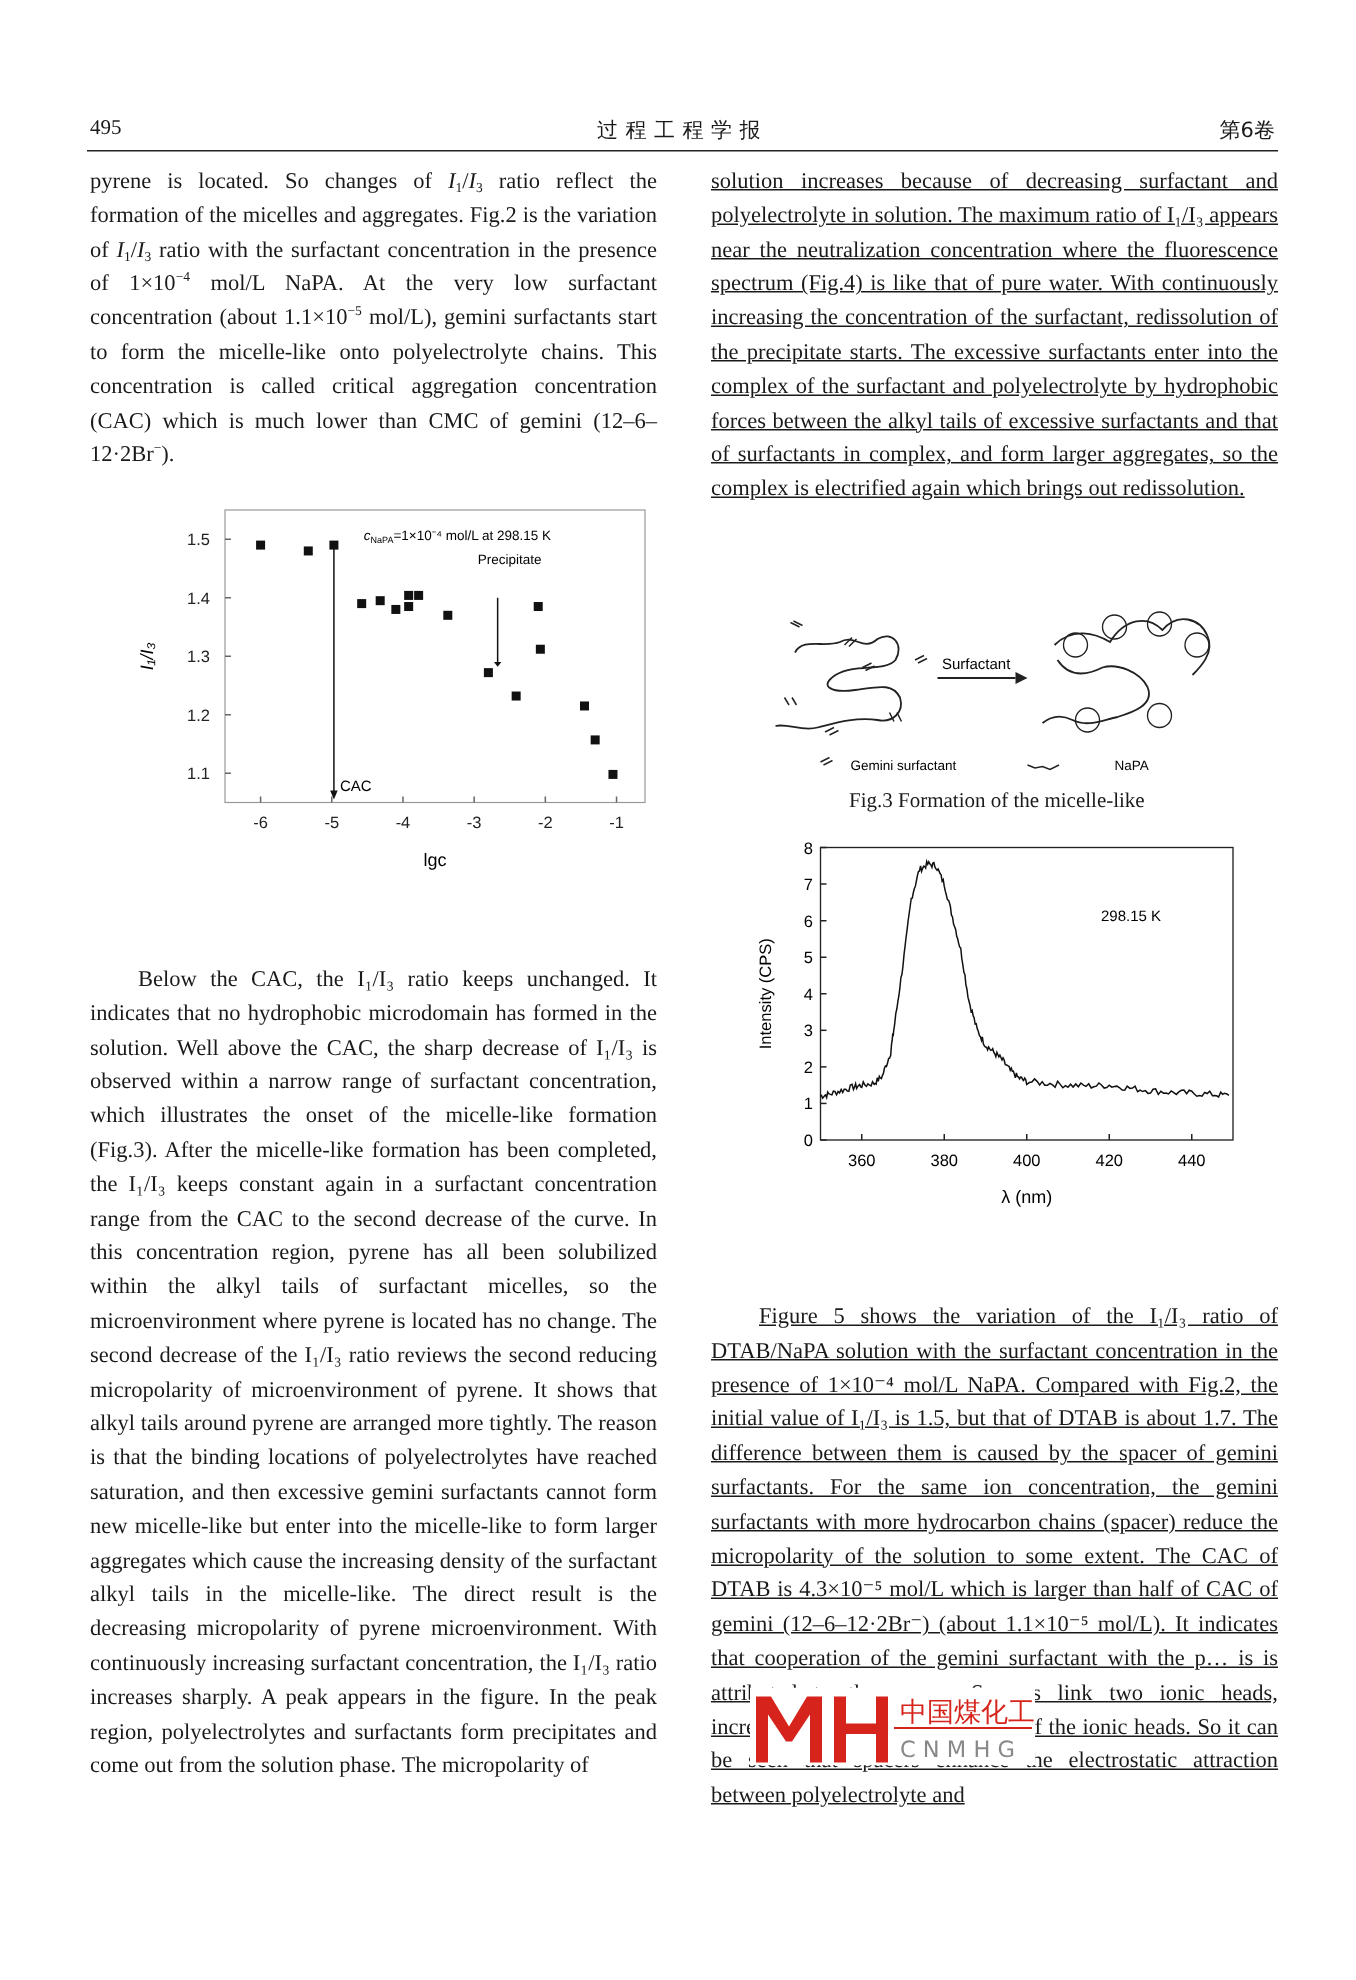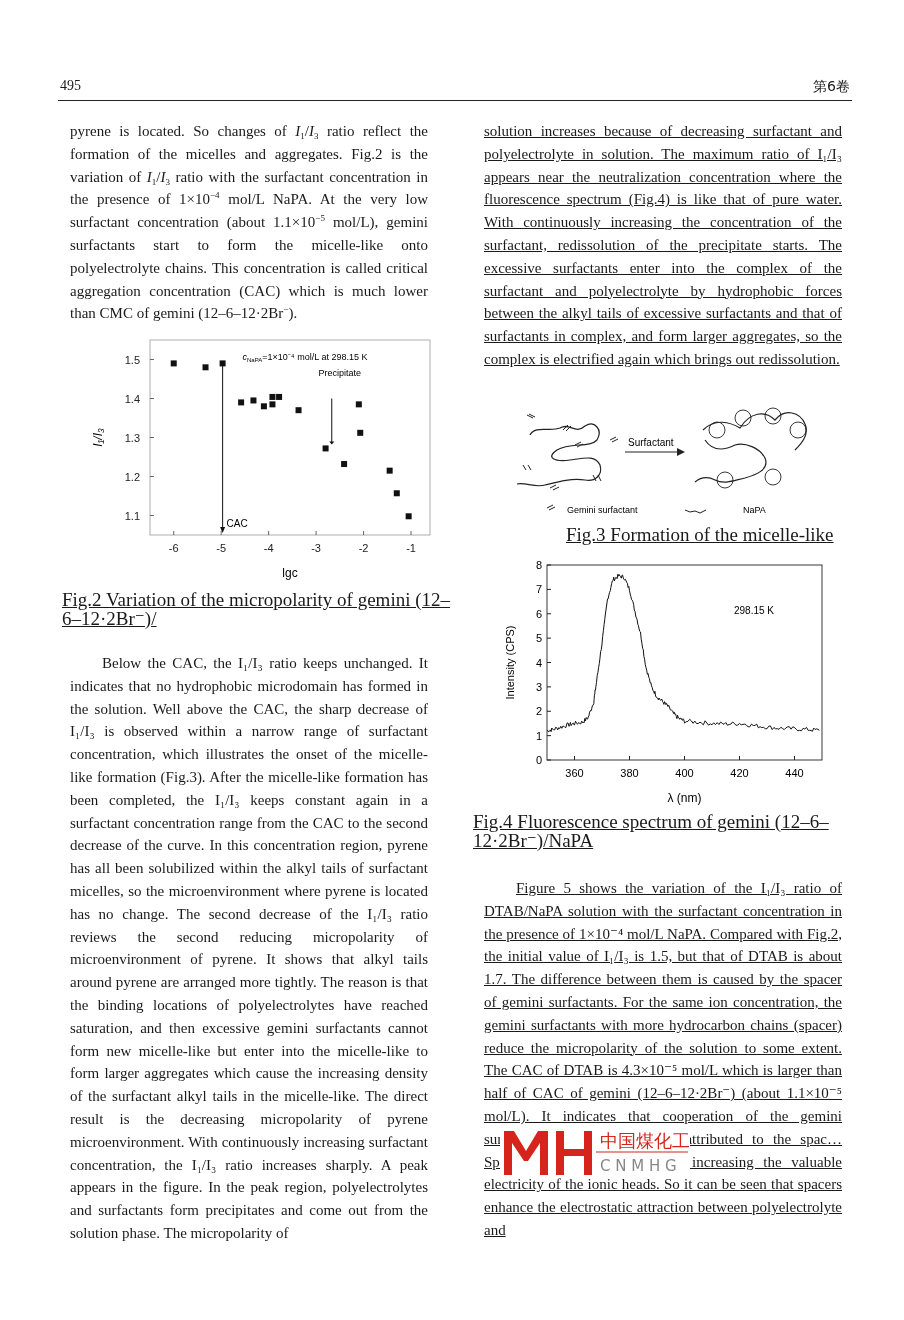--- a/index.html
+++ b/index.html
@@ -5,38 +5,39 @@
   html, body { margin:0; padding:0; background:#ffffff; }
   body { width:904px; height:1320px; position:relative; overflow:hidden;
          font-family:"Liberation Serif", "DejaVu Serif", serif; color:#1a1a1a; }
   .header { position:absolute; left:58px; top:78px; width:794px; height:22px;
             border-bottom:1.5px solid #222; }
   .header .pno { position:absolute; left:2px; top:0; font-size:14px; }
   .header .journal { position:absolute; left:0; right:0; top:0; text-align:center;
                      font-family:"DejaVu Sans", sans-serif; font-size:14px; letter-spacing:5px; }
   .header .vol { position:absolute; right:2px; top:0; font-family:"DejaVu Sans", sans-serif; font-size:14px; }
   .col { position:absolute; font-size:15px; line-height:22.8px; text-align:justify; }
-  .col p { margin:12px; }
+  .col p { margin:2px; }
   .left { left:58px; width:382px; }
   .right { left:472px; width:382px;text-decoration:underline; }
   .indent { text-indent:32px; }
   i { font-style:italic; }
   sup { font-size:9px; vertical-align:6px; line-height:0; }
   sub { font-size:9px; vertical-align:-3px; line-height:0; }
-  .cap { position:absolute; font-size:19px; line-height:19px;text-decoration:underline; }
+  .cap { position:absolute; font-size:14px; line-height:19px; }
   .cap .l2 { padding-left:36px; display:block; }
   svg text { font-family:"Liberation Sans", sans-serif; }
   .footer { position:absolute; left:90px; top:1333px; font-family:"DejaVu Sans", sans-serif; font-size:16px; }
   .wm { position:absolute; left:500px; top:1125px; width:190px; height:52px; }
 </style>
 </head>
 <body>
 
 <div class="header">
   <span class="pno">495</span>
+  <span class="journal">过程工程学报</span>
   <span class="vol">第6卷</span>
 </div>
 
 <div class="col left" style="top:108px;">
   <p id="leftTop"><span>pyrene is located. So changes of </span><i>I</i><sub>1</sub><span>/</span><i>I</i><sub>3</sub><span> ratio reflect the formation of the micelles and aggregates. Fig.2 is the variation of </span><i>I</i><sub>1</sub><span>/</span><i>I</i><sub>3</sub><span> ratio with the surfactant concentration in the presence of 1×10</span><sup>−4</sup><span> mol/L NaPA. At the very low surfactant concentration (about 1.1×10</span><sup>−5</sup><span> mol/L), gemini surfactants start to form the micelle-like onto polyelectrolyte chains. This concentration is called critical aggregation concentration (CAC) which is much lower than CMC of gemini (12–6–12·2Br</span><sup>−</sup><span>).</span></p>
 </div>
 
 <svg id="fig2" style="position:absolute;left:58px;top:330px;" width="380" height="250">
     <rect x="92" y="10" width="280" height="195" fill="none" stroke="#999" stroke-width="0.8"></rect>
     <line x1="92" y1="185.49999999999997" x2="96" y2="185.49999999999997" stroke="#666"></line>
@@ -82,21 +83,20 @@
     <rect x="347.64406779661016" y="183.27999999999997" width="6" height="6" fill="#111"></rect>
     <line x1="164.61016949152543" y1="33.400000000000034" x2="164.61016949152543" y2="199" stroke="#111" stroke-width="1"></line>
     <polygon points="162.11016949152543,197 167.11016949152543,197 164.61016949152543,203" fill="#111"></polygon>
     <text x="168.61016949152543" y="197" font-size="10">CAC</text>
     <line x1="273.7627118644068" y1="68.50000000000006" x2="273.7627118644068" y2="113.35000000000005" stroke="#111" stroke-width="1"></line>
     <polygon points="271.2627118644068,111.4 276.2627118644068,111.4 273.7627118644068,114.52000000000001" fill="#111"></polygon>
     <text x="260.47457627118644" y="45.880000000000024" font-size="9">Precipitate</text>
     <text x="184.54237288135593" y="30.28000000000003" font-size="9"><tspan font-style="italic">c</tspan><tspan font-size="6" dy="2">NaPA</tspan><tspan dy="-2">=1×10⁻⁴ mol/L at 298.15 K</tspan></text>
   </svg>
 <div class="cap" style="left:62px;top:590px;width:390px;">
-  <span>Fig.2 Variation of the micropolarity of gemini (12–6–12·2Br⁻)/</span>
 </div>
 
 <div class="col left" style="top:640px;">
   <p class="indent">Below the CAC, the I₁/I₃ ratio keeps unchanged. It indicates that no hydrophobic microdomain has formed in the solution. Well above the CAC, the sharp decrease of I₁/I₃ is observed within a narrow range of surfactant concentration, which illustrates the onset of the micelle-like formation (Fig.3). After the micelle-like formation has been completed, the I₁/I₃ keeps constant again in a surfactant concentration range from the CAC to the second decrease of the curve. In this concentration region, pyrene has all been solubilized within the alkyl tails of surfactant micelles, so the microenvironment where pyrene is located has no change. The second decrease of the I₁/I₃ ratio reviews the second reducing micropolarity of microenvironment of pyrene. It shows that alkyl tails around pyrene are arranged more tightly. The reason is that the binding locations of polyelectrolytes have reached saturation, and then excessive gemini surfactants cannot form new micelle-like but enter into the micelle-like to form larger aggregates which cause the increasing density of the surfactant alkyl tails in the micelle-like. The direct result is the decreasing micropolarity of pyrene microenvironment. With continuously increasing surfactant concentration, the I₁/I₃ ratio increases sharply. A peak appears in the figure. In the peak region, polyelectrolytes and surfactants form precipitates and come out from the solution phase. The micropolarity of</p>
 </div>
 
 <div class="col right" style="top:108px;">
   <p>solution increases because of decreasing surfactant and polyelectrolyte in solution. The maximum ratio of I₁/I₃ appears near the neutralization concentration where the fluorescence spectrum (Fig.4) is like that of pure water. With continuously increasing the concentration of the surfactant, redissolution of the precipitate starts. The excessive surfactants enter into the complex of the surfactant and polyelectrolyte by hydrophobic forces between the alkyl tails of excessive surfactants and that of surfactants in complex, and form larger aggregates, so the complex is electrified again which brings out redissolution.</p>
 </div>
 
@@ -165,21 +165,20 @@
     <line x1="247.5" y1="205" x2="247.5" y2="201" stroke="#222"></line>
     <text x="247.5" y="222" font-size="11" text-anchor="middle">420</text>
     <line x1="302.5" y1="205" x2="302.5" y2="201" stroke="#222"></line>
     <text x="302.5" y="222" font-size="11" text-anchor="middle">440</text>
     <text x="22" y="107.5" font-size="11" text-anchor="middle" transform="rotate(-90 22 107.5)">Intensity (CPS)</text>
     <text x="192.5" y="247" font-size="12" text-anchor="middle">λ (nm)</text>
     <path d="M55.0,175.8L55.7,175.3L56.4,177.1L57.1,176.4L57.8,175.4L58.4,175.0L59.1,176.7L59.8,173.0L60.5,174.1L61.5,174.6L62.6,174.9L63.6,172.4L64.6,172.6L65.7,174.9L66.7,172.7L67.7,173.6L68.8,171.3L69.8,173.3L70.8,171.2L71.8,171.2L72.9,172.3L73.9,172.5L74.9,168.3L76.0,167.9L77.0,171.3L77.7,169.7L78.4,167.4L79.1,170.6L79.8,169.4L80.4,168.7L81.1,168.0L81.8,169.6L82.5,169.9L83.5,166.2L84.6,168.4L85.6,169.2L86.6,167.6L87.7,168.4L88.7,169.0L89.7,166.2L90.8,167.9L91.4,167.3L92.1,167.8L92.8,163.5L93.5,165.9L94.2,162.5L94.9,163.7L95.6,164.1L96.3,161.9L96.9,160.8L97.6,157.2L98.3,155.7L99.0,156.0L99.7,153.7L100.4,150.7L101.1,150.3L101.8,148.5L102.1,144.4L102.4,140.8L102.8,138.5L103.1,134.8L103.5,135.1L103.8,132.1L104.2,129.5L104.5,127.3L105.2,120.6L105.9,117.5L106.6,112.6L107.3,108.5L107.9,103.8L108.6,96.7L109.3,94.5L110.0,89.0L110.7,81.3L111.4,75.5L112.1,69.5L112.8,64.2L113.4,59.0L114.1,54.0L114.8,49.0L115.5,43.9L116.2,43.8L116.9,40.0L117.6,37.4L118.3,35.6L118.9,32.4L119.6,28.7L120.3,26.0L121.0,25.6L121.7,22.2L122.4,25.9L123.1,23.9L123.8,22.4L124.4,22.6L125.1,23.7L125.8,19.3L126.5,21.2L127.2,19.5L127.9,20.9L128.6,21.6L129.3,23.2L129.9,20.4L130.6,20.1L131.3,23.1L132.0,24.3L132.7,25.2L133.4,24.3L134.1,25.9L134.8,27.6L135.4,28.2L136.1,32.5L136.8,31.4L137.5,35.8L138.2,39.1L138.9,41.7L139.6,44.7L140.3,45.2L140.9,46.6L141.6,49.3L142.3,55.1L143.0,56.3L143.7,61.0L144.4,62.8L145.1,64.6L145.8,69.2L146.4,70.7L147.1,73.9L147.8,76.4L148.5,77.0L149.2,84.1L149.9,88.3L150.6,93.2L151.3,94.8L151.9,101.4L152.6,104.3L153.3,109.8L154.0,112.5L154.7,115.2L155.4,119.4L156.1,118.6L156.8,122.3L157.4,123.5L158.1,127.7L158.8,127.5L159.5,130.9L160.2,132.5L160.9,135.3L161.6,136.1L162.3,138.6L162.9,136.3L163.6,141.0L164.3,142.3L165.0,143.0L165.7,143.1L166.4,144.9L167.1,143.0L167.8,144.3L168.4,145.2L169.1,145.1L169.8,144.1L170.5,146.4L171.2,147.5L171.9,149.4L172.6,146.6L173.3,148.2L173.9,149.6L174.6,148.4L175.3,150.0L176.0,151.6L176.7,150.2L177.4,151.5L178.1,154.5L178.8,155.0L179.4,155.1L180.1,155.6L180.8,156.0L181.5,158.5L182.2,157.1L182.9,159.3L183.6,159.1L184.3,161.4L184.9,163.6L185.6,160.3L186.3,162.7L187.0,162.9L187.7,164.3L188.4,163.1L189.1,163.2L189.8,164.8L190.4,165.3L191.1,163.7L191.8,164.7L192.5,168.0L194.2,166.7L195.9,166.4L197.7,164.3L199.4,165.9L201.1,168.3L202.8,166.1L204.5,168.5L206.3,168.5L208.0,167.2L209.7,168.3L211.4,169.8L213.1,165.8L214.8,167.9L216.6,170.2L218.3,168.8L220.0,169.8L221.7,167.8L223.4,169.7L225.2,167.6L226.9,169.5L228.6,167.0L230.3,168.4L232.0,169.3L233.8,167.5L235.5,170.3L237.2,169.5L238.9,169.1L240.6,167.0L242.3,168.3L244.1,170.4L245.8,170.0L247.5,168.5L249.2,169.8L250.9,169.4L252.7,169.1L254.4,170.2L256.1,171.7L257.8,171.8L259.5,169.1L261.3,170.6L263.0,170.4L264.7,169.1L266.4,172.8L268.1,171.7L269.8,172.7L271.6,172.1L273.3,173.9L275.0,173.7L276.7,171.2L278.4,170.9L280.2,174.6L281.9,172.5L283.6,173.8L285.3,173.7L287.0,174.3L288.8,172.3L290.5,173.4L292.2,174.6L293.9,172.9L295.6,171.9L297.3,171.7L299.1,174.2L300.8,171.8L302.5,172.5L304.2,174.3L305.9,175.8L307.7,175.3L309.4,175.8L311.1,173.3L312.8,174.0L314.5,172.4L316.3,175.5L317.6,175.3L319.0,175.5L320.4,176.3L321.8,173.1L323.1,174.5L324.5,173.8L325.9,174.3L327.3,175.3" fill="none" stroke="#111" stroke-width="1"></path>
     <text x="242" y="58.75" font-size="10">298.15 K</text>
   </svg>
 <div class="cap" style="left:473px;top:812px;width:400px;">
-  <span>Fig.4 Fluorescence spectrum of gemini (12–6–12·2Br⁻)/NaPA</span>
 </div>
 
 <div class="col right" style="top:865px;">
   <p class="indent">Figure 5 shows the variation of the I₁/I₃ ratio of DTAB/NaPA solution with the surfactant concentration in the presence of 1×10⁻⁴ mol/L NaPA. Compared with Fig.2, the initial value of I₁/I₃ is 1.5, but that of DTAB is about 1.7. The difference between them is caused by the spacer of gemini surfactants. For the same ion concentration, the gemini surfactants with more hydrocarbon chains (spacer) reduce the micropolarity of the solution to some extent. The CAC of DTAB is 4.3×10⁻⁵ mol/L which is larger than half of CAC of gemini (12–6–12·2Br⁻) (about 1.1×10⁻⁵ mol/L). It indicates that cooperation of the gemini surfactant with the p… is is attributed to the spac… Spacers link two ionic heads, increasing the valuable electricity of the ionic heads. So it can be seen that spacers enhance the electrostatic attraction between polyelectrolyte and</p>
 </div>
 
 <div class="wm">
   <svg width="190" height="52" viewBox="0 0 190 52">
     <rect x="0" y="0" width="190" height="52" fill="#fff"></rect>
     <path d="M4,50 V6 H14 L26,26 L38,6 H48 V50 H40 V18 L28,36 H24 L12,18 V50 Z" fill="#d6241c"></path>

